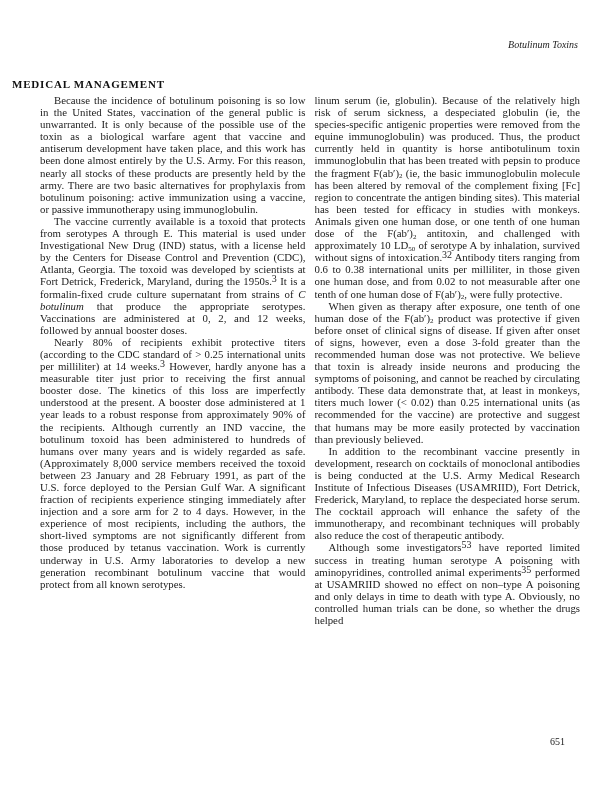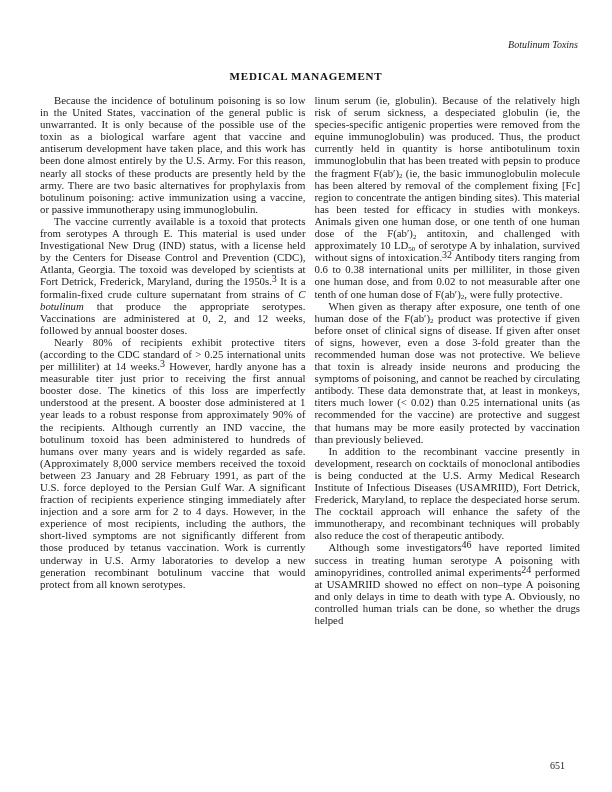--- a/index.html
+++ b/index.html
@@ -23,22 +23,22 @@
     right: 34px;
     font-size: 10px;
     font-style: italic;
     color: #222222;
   }
   .title {
     position: absolute;
     top: 66px;
     left: 0;
     right: 0;
-    margin: 4px;
-    text-align: center;
+    margin: 12px;
+    text-align: left;
     font-size: 11px;
     font-weight: bold;
     letter-spacing: 0.8px;
     color: #111111;
   }
   .columns {
     position: absolute;
     top: 94px;
     left: 40px;
     right: 32px;
@@ -73,39 +73,38 @@
     position: relative;
     top: 1.5px;
     vertical-align: baseline;
   }
   .page-number {
     position: absolute;
     top: 736px;
     right: 47px;
     font-size: 10px;
     color: #222222;
-    margin-top: 24px;
   }
 </style>
 </head>
 <body>
 
 <div class="page">
   <div class="running-head">Botulinum Toxins</div>
 
   <h1 class="title">MEDICAL MANAGEMENT</h1>
 
   <div class="columns">
     <div class="column">
         <p class="para indent">Because the incidence of botulinum poisoning is so low in the United States, vaccination of the general public is unwarranted. It is only because of the possible use of the toxin as a biological warfare agent that vaccine and antiserum development have taken place, and this work has been done almost entirely by the U.S. Army. For this reason, nearly all stocks of these products are presently held by the army. There are two basic alternatives for prophylaxis from botulinum poisoning: active immunization using a vaccine, or passive immunotherapy using immunoglobulin.</p>
         <p class="para indent">The vaccine currently available is a toxoid that protects from serotypes A through E. This material is used under Investigational New Drug (IND) status, with a license held by the Centers for Disease Control and Prevention (CDC), Atlanta, Georgia. The toxoid was developed by scientists at Fort Detrick, Frederick, Maryland, during the 1950s.<sup>3</sup> It is a formalin-fixed crude culture supernatant from strains of <i>C botulinum</i> that produce the appropriate serotypes. Vaccinations are administered at 0, 2, and 12 weeks, followed by annual booster doses.</p>
         <p class="para indent">Nearly 80% of recipients exhibit protective titers (according to the CDC standard of &gt; 0.25 international units per milliliter) at 14 weeks.<sup>3</sup> However, hardly anyone has a measurable titer just prior to receiving the first annual booster dose. The kinetics of this loss are imperfectly understood at the present. A booster dose administered at 1 year leads to a robust response from approximately 90% of the recipients. Although currently an IND vaccine, the botulinum toxoid has been administered to hundreds of humans over many years and is widely regarded as safe. (Approximately 8,000 service members received the toxoid between 23 January and 28 February 1991, as part of the U.S. force deployed to the Persian Gulf War. A significant fraction of recipients experience stinging immediately after injection and a sore arm for 2 to 4 days. However, in the experience of most recipients, including the authors, the short-lived symptoms are not significantly different from those produced by tetanus vaccination. Work is currently underway in U.S. Army laboratories to develop a new generation recombinant botulinum vaccine that would protect from all known serotypes.</p>
       </div>
     <div class="column">
         <p class="para">linum serum (ie, globulin). Because of the relatively high risk of serum sickness, a despeciated globulin (ie, the species-specific antigenic properties were removed from the equine immunoglobulin) was produced. Thus, the product currently held in quantity is horse antibotulinum toxin immunoglobulin that has been treated with pepsin to produce the fragment F(ab′)<sub>2</sub> (ie, the basic immunoglobulin molecule has been altered by removal of the complement fixing [Fc] region to concentrate the antigen binding sites). This material has been tested for efficacy in studies with monkeys. Animals given one human dose, or one tenth of one human dose of the F(ab′)<sub>2</sub> antitoxin, and challenged with approximately 10 LD<sub>50</sub> of serotype A by inhalation, survived without signs of intoxication.<sup>32</sup> Antibody titers ranging from 0.6 to 0.38 international units per milliliter, in those given one human dose, and from 0.02 to not measurable after one tenth of one human dose of F(ab′)<sub>2</sub>, were fully protective.</p>
         <p class="para indent">When given as therapy after exposure, one tenth of one human dose of the F(ab′)<sub>2</sub> product was protective if given before onset of clinical signs of disease. If given after onset of signs, however, even a dose 3-fold greater than the recommended human dose was not protective. We believe that toxin is already inside neurons and producing the symptoms of poisoning, and cannot be reached by circulating antibody. These data demonstrate that, at least in monkeys, titers much lower (&lt; 0.02) than 0.25 international units (as recommended for the vaccine) are protective and suggest that humans may be more easily protected by vaccination than previously believed.</p>
         <p class="para indent">In addition to the recombinant vaccine presently in development, research on cocktails of monoclonal antibodies is being conducted at the U.S. Army Medical Research Institute of Infectious Diseases (USAMRIID), Fort Detrick, Frederick, Maryland, to replace the despeciated horse serum. The cocktail approach will enhance the safety of the immunotherapy, and recombinant techniques will probably also reduce the cost of therapeutic antibody.</p>
-        <p class="para indent">Although some investigators<sup>46</sup> have reported limited success in treating human serotype A poisoning with aminopyridines, controlled animal experiments<sup>24</sup> performed at USAMRIID showed no effect on non–type A poisoning and only delays in time to death with type A. Obviously, no controlled human trials can be done, so whether the drugs helped</p>
+        <p class="para indent">Although some investigators<sup>53</sup> have reported limited success in treating human serotype A poisoning with aminopyridines, controlled animal experiments<sup>35</sup> performed at USAMRIID showed no effect on non–type A poisoning and only delays in time to death with type A. Obviously, no controlled human trials can be done, so whether the drugs helped</p>
       </div>
   </div>
 
   <div class="page-number">651</div>
 </div>
 
 </body></html>

